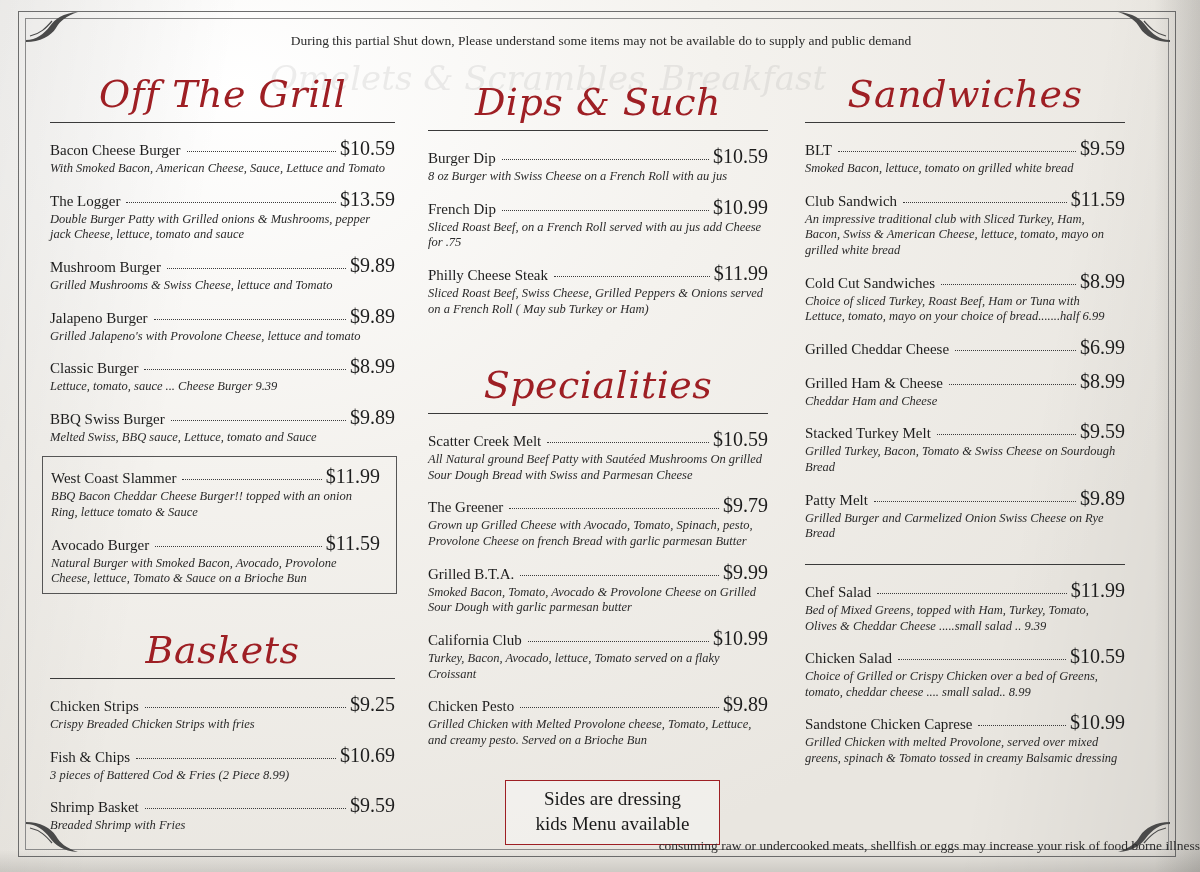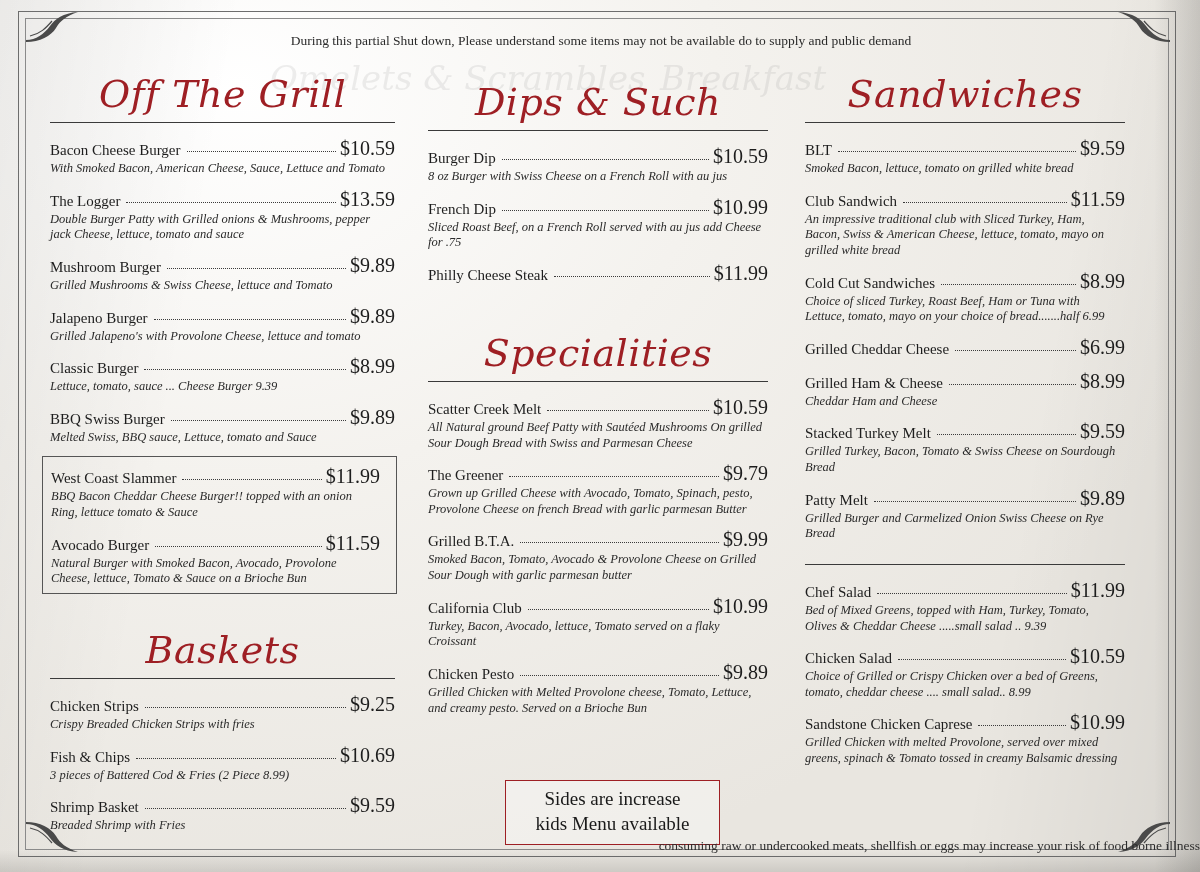--- a/index.html
+++ b/index.html
@@ -365,20 +365,21 @@
         </div>
         <div class="item-desc">Sliced Roast Beef, on a French Roll served with au jus add Cheese for .75</div>
       </div>
 
       <div class="item">
         <div class="item-line">
           <span class="item-name">Philly Cheese Steak</span>
           <span class="dots"></span>
           <span class="item-price">$11.99</span>
         </div>
+        <div class="item-desc">Sliced Roast Beef, Swiss Cheese, Grilled Peppers &amp; Onions served on a French Roll ( May sub Turkey or Ham)</div>
       </div>
     </div>
 
     <div style="margin-top:46px;">
       <div class="section-title big">Specialities</div>
       <hr class="title-rule">
 
       <div class="item">
         <div class="item-line">
           <span class="item-name">Scatter Creek Melt</span>
@@ -521,21 +522,21 @@
           <span class="item-name">Sandstone Chicken Caprese</span>
           <span class="dots"></span>
           <span class="item-price">$10.99</span>
         </div>
         <div class="item-desc">Grilled Chicken with melted Provolone, served over mixed greens, spinach &amp; Tomato tossed in creamy Balsamic dressing</div>
       </div>
     </div>
   </div>
 
   <div class="sides-box">
-    <div>Sides are increase</div>
+    <div>Sides are dressing</div>
     <div>kids Menu available</div>
   </div>
 
   <div class="notice-bottom">consuming raw or undercooked meats, shellfish or eggs may increase your risk of food borne illness</div>
 
   <div class="shadow-edge"></div>
   <div class="shadow-bottom"></div>
 </div>
 
 </body></html>

